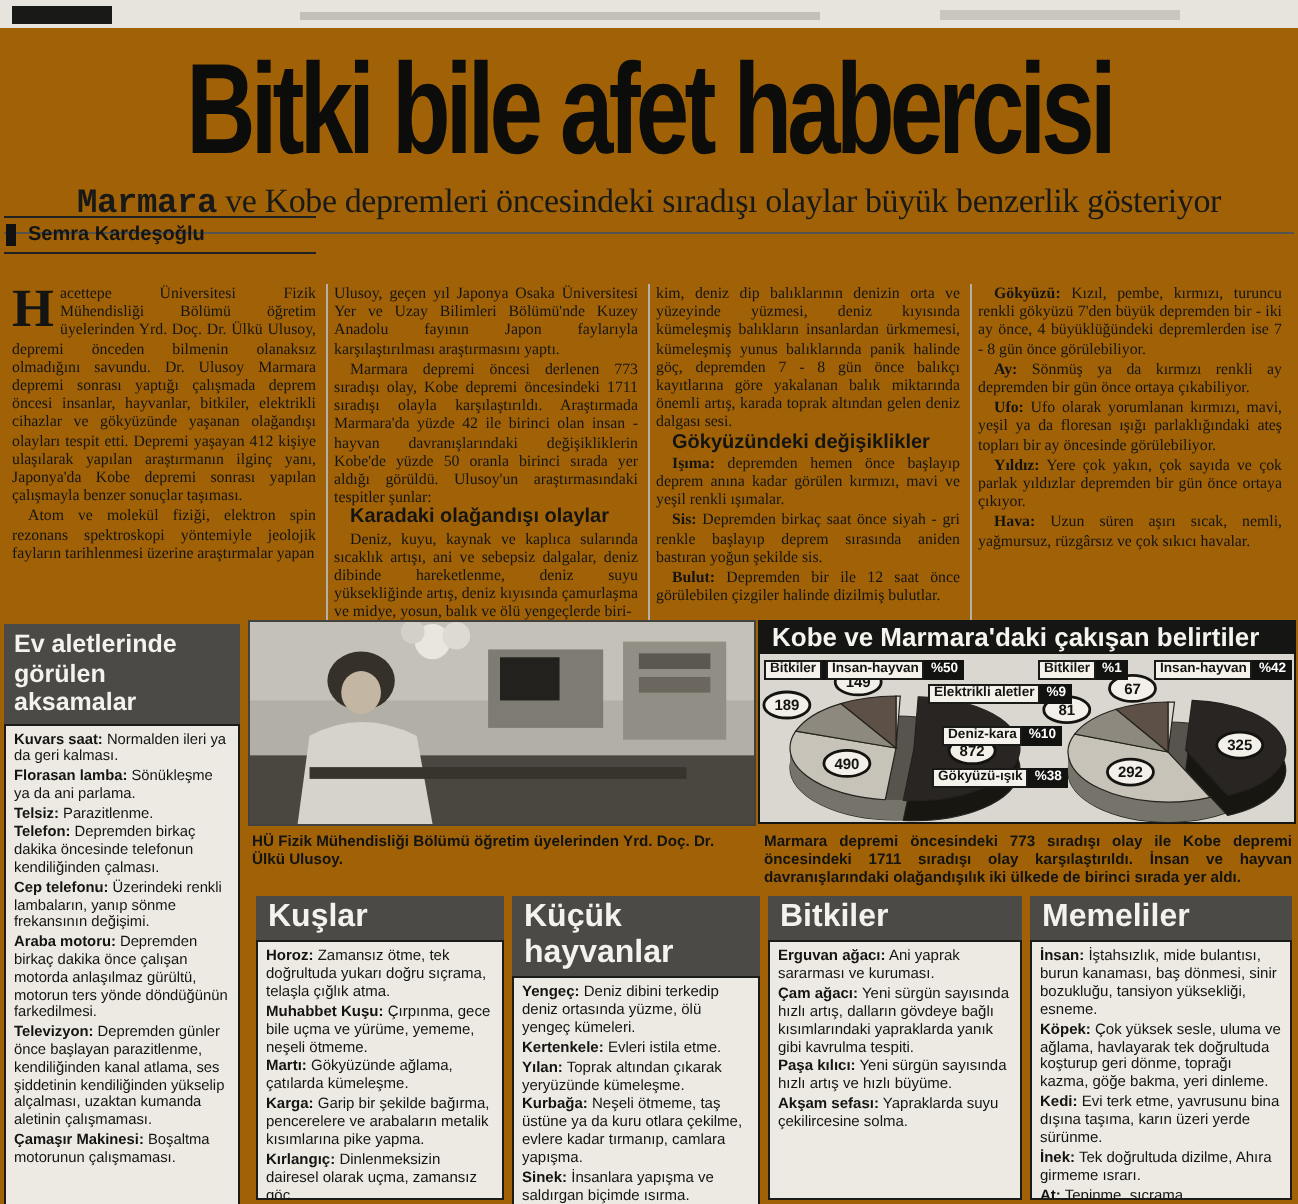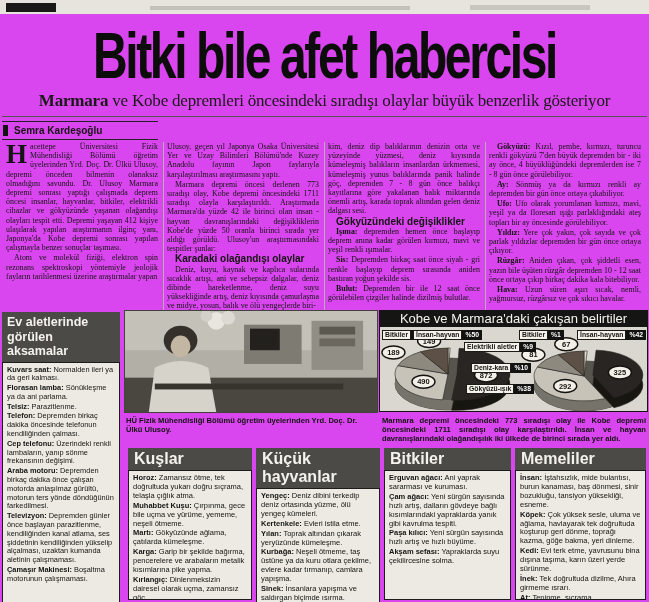--- a/index.html
+++ b/index.html
@@ -1,32 +1,32 @@
 <!DOCTYPE html>
 <html><head>
 <meta charset="utf-8">
 <style>
   html,body{margin:0;padding:0;}
   body{background:#8a8882;font-family:"Liberation Sans",sans-serif;}
-  #page{position:relative;width:649px;height:602px;background:#d946ef;overflow:hidden;color:#141412;}
+  #page{position:relative;width:649px;height:602px;background:#a16207;overflow:hidden;color:#141412;}
   
   .masthead{position:absolute;left:0;top:0;width:649px;height:14px;background:#e6e4dd;}
   .mast-black{position:absolute;left:6px;top:3px;width:50px;height:9px;background:#191917;}
   .mast-smudge1{position:absolute;left:150px;top:6px;width:260px;height:4px;background:#c2c0b8;}
   .mast-smudge2{position:absolute;left:470px;top:5px;width:120px;height:5px;background:#c8c6be;}
   
   .headline{position:absolute;left:0;top:13px;width:649px;height:76px;text-align:center;
     font-weight:bold;font-size:48px;letter-spacing:-2.4px;white-space:nowrap;color:#0c0c0a;
     transform:scaleY(1.34);transform-origin:50% 30%;line-height:76px;}
   .subhead{position:absolute;left:0;top:91px;width:649px;text-align:center;
     font-family:"Liberation Serif",serif;font-size:17px;letter-spacing:-0.2px;color:#191917;}
-  .subhead b{font-weight:bold;}
+  .subhead b{font-weight:bold;font-family:Liberation Mono, monospace;}
   .rule-full{position:absolute;left:2px;top:116px;width:645px;height:0;border-top:1px solid #55534d;}
   
-  .byline{position:absolute;left:2px;top:121px;width:156px;height:17px;border-top:1px solid #222;
+  .byline{position:absolute;left:2px;top:108px;width:156px;height:17px;border-top:1px solid #222;
     border-bottom:1px solid #222;display:flex;align-items:center;font-weight:bold;font-size:10px;}
   .byline-square{width:5px;height:11px;background:#111;margin:0 6px 0 1px;}
   
   .columns{position:absolute;left:3px;top:142px;width:643px;height:168px;display:flex;overflow:hidden;}
   .col{flex:1 1 0;padding:0 5px 0 3px;border-right:1px solid #b3b1a9;overflow:hidden;
     font-family:"Liberation Serif",serif;font-size:7.9px;line-height:9.2px;text-align:justify;}
   .col:last-child{border-right:none;}
   .col p{margin:0 0 1px 0;text-indent:8px;}
   .col p.nofirst{text-indent:0;}
   .dropcap{float:left;font-weight:bold;font-size:27px;line-height:23px;margin:1px 3px 0 0;font-family:"Liberation Serif",serif;}
@@ -39,21 +39,21 @@
   .entry{margin:0 0 1px 0;}
   .entry b{font-weight:bold;}
   
   .photo{position:absolute;left:124px;top:310px;width:254px;height:103px;border:1px solid #44423e;box-sizing:border-box;}
   .caption{position:absolute;font-weight:bold;font-size:7.6px;line-height:9px;color:#131311;}
   .cap-photo{left:126px;top:416px;width:248px;}
   .cap-chart{left:382px;top:416px;width:264px;text-align:justify;}
   
   .chartbox{position:absolute;left:379px;top:310px;width:269px;height:102px;border:1px solid #151513;
     background:#d9d7cf;box-sizing:border-box;}
-  .chart-title{background:#151513;color:#f6f4ee;font-weight:normal;font-size:13px;line-height:16px;padding:0 18px;height:16px;text-align:center;}
+  .chart-title{background:#151513;color:#f6f4ee;font-weight:bold;font-size:13px;line-height:16px;padding:0 6px;height:16px;}
   .pies{position:absolute;left:0;top:17px;width:267px;height:83px;overflow:visible;}
   .clabel{position:absolute;display:flex;align-items:center;white-space:nowrap;font-size:6.8px;font-weight:bold;}
   .clabel .lt{background:#f4f2ea;border:1px solid #1a1a18;padding:0 2px;line-height:8px;}
   .clabel .lp{background:#121210;color:#fff;padding:0 2px;line-height:8px;border:1px solid #121210;}
   .toplabels .clabel:nth-of-type(1){left:2px;top:19px;}
   .toplabels .clabel:nth-of-type(2){left:33px;top:19px;}
   .toplabels .clabel:nth-of-type(3){left:139px;top:19px;}
   .toplabels .clabel:nth-of-type(4){left:197px;top:19px;}
   .sidelabels .clabel:nth-of-type(1){left:84px;top:31px;}
   .sidelabels .clabel:nth-of-type(2){left:91px;top:52px;}
@@ -111,21 +111,20 @@
           <p class="entry"><b>Bulut:</b> <span>Depremden bir ile 12 saat önce görülebilen çizgiler halinde dizilmiş bulutlar.</span></p>
         </div>
     </div>
     <div class="col">
       <div>
 
       <p class="entry"><b>Gökyüzü:</b> <span>Kızıl, pembe, kırmızı, turuncu renkli gökyüzü 7'den büyük depremden bir - iki ay önce, 4 büyüklüğündeki depremlerden ise 7 - 8 gün önce görülebiliyor.</span></p>
           <p class="entry"><b>Ay:</b> <span>Sönmüş ya da kırmızı renkli ay depremden bir gün önce ortaya çıkabiliyor.</span></p>
           <p class="entry"><b>Ufo:</b> <span>Ufo olarak yorumlanan kırmızı, mavi, yeşil ya da floresan ışığı parlaklığındaki ateş topları bir ay öncesinde görülebiliyor.</span></p>
           <p class="entry"><b>Yıldız:</b> <span>Yere çok yakın, çok sayıda ve çok parlak yıldızlar depremden bir gün önce ortaya çıkıyor.</span></p>
-          <p class="entry"><b>Rüzgâr:</b> <span>Aniden çıkan, çok şiddetli esen, yazın bile üşüten rüzgâr depremden 10 - 12 saat önce ortaya çıkıp birkaç dakika kala bitebiliyor.</span></p>
           <p class="entry"><b>Hava:</b> <span>Uzun süren aşırı sıcak, nemli, yağmursuz, rüzgârsız ve çok sıkıcı havalar.</span></p>
         </div>
     </div>
   </div>
 
   <div class="appbox">
     <div class="appbox-title">Ev aletlerinde görülen aksamalar</div>
     <div class="appbox-body">
 
     <p class="entry"><b>Kuvars saat:</b> <span>Normalden ileri ya da geri kalması.</span></p>

